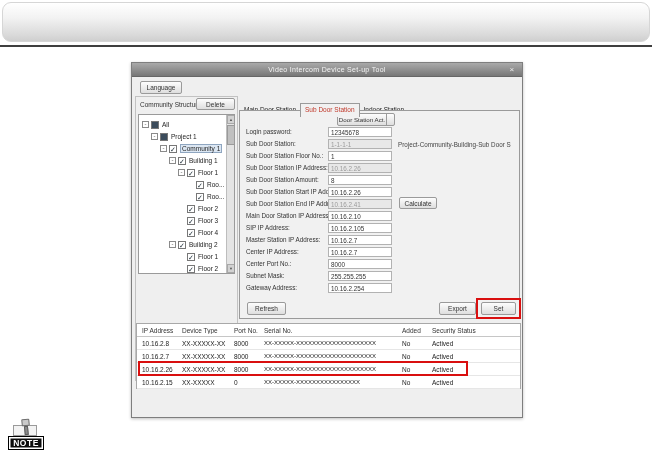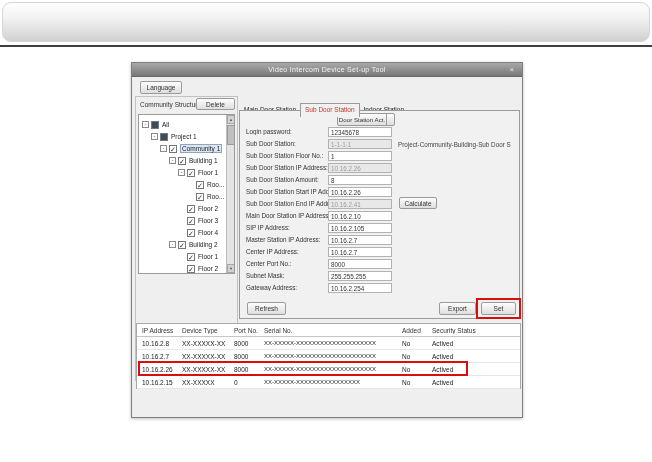--- a/index.html
+++ b/index.html
@@ -317,14 +317,22 @@
         <span class="dcell c1">XX-XXXXX</span>
         <span class="dcell c2">0</span>
         <span class="dcell c3">XX-XXXXX-XXXXXXXXXXXXXXXX</span>
         <span class="dcell c4">No</span>
         <span class="dcell c5">Actived</span>
       </div>
       <div class="redbox row"></div>
     </div>
   </div>
 
+  <div class="note">
+    <div class="note-paper"></div>
+    <div class="pin">
+      <div class="pin-head"></div>
+      <div class="pin-stem"></div>
+    </div>
+    <div class="note-banner">NOTE</div>
+  </div>
 
 </div>
 
 </body></html>

